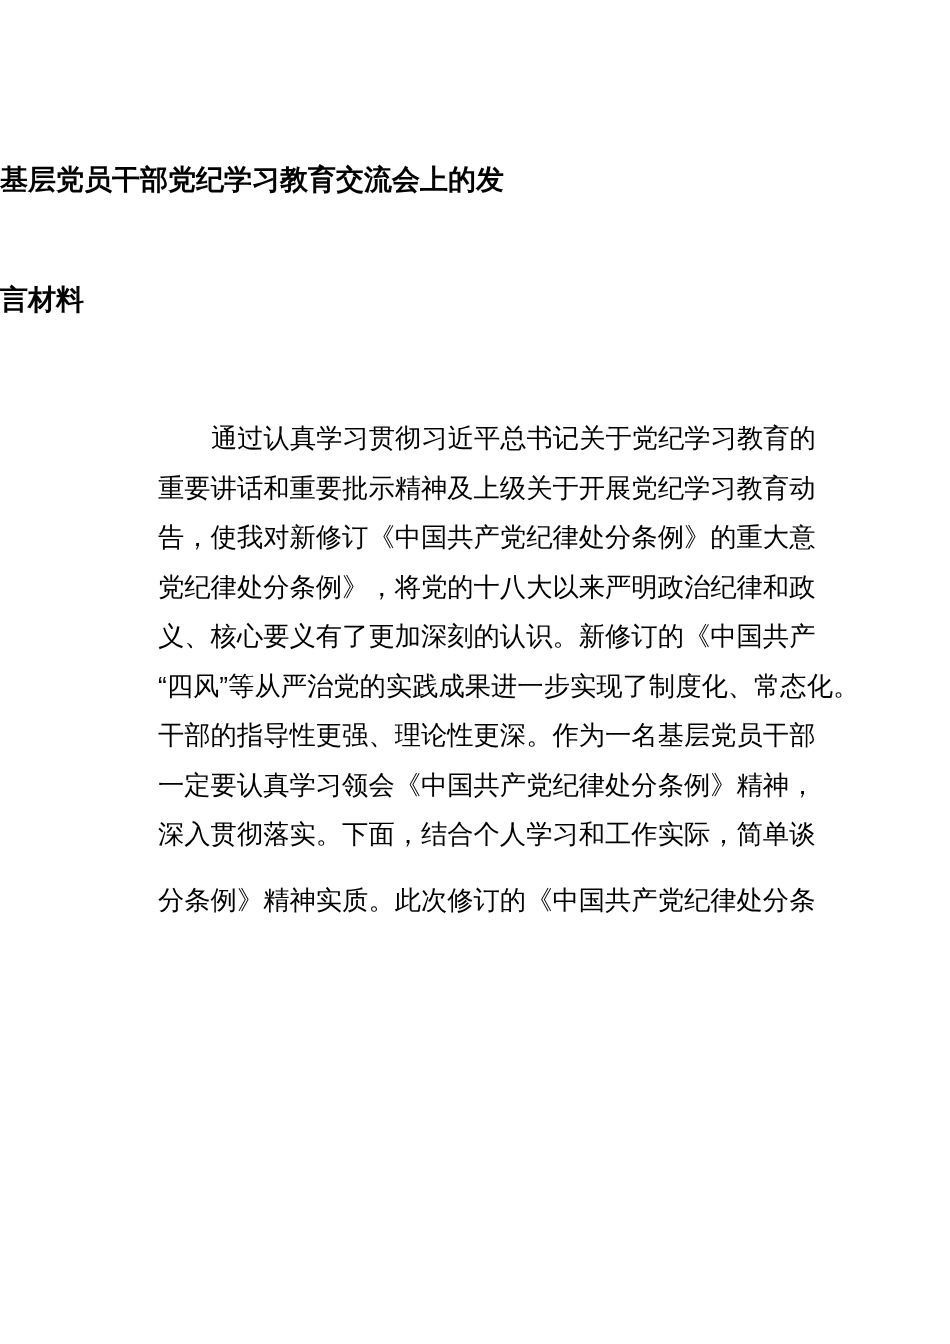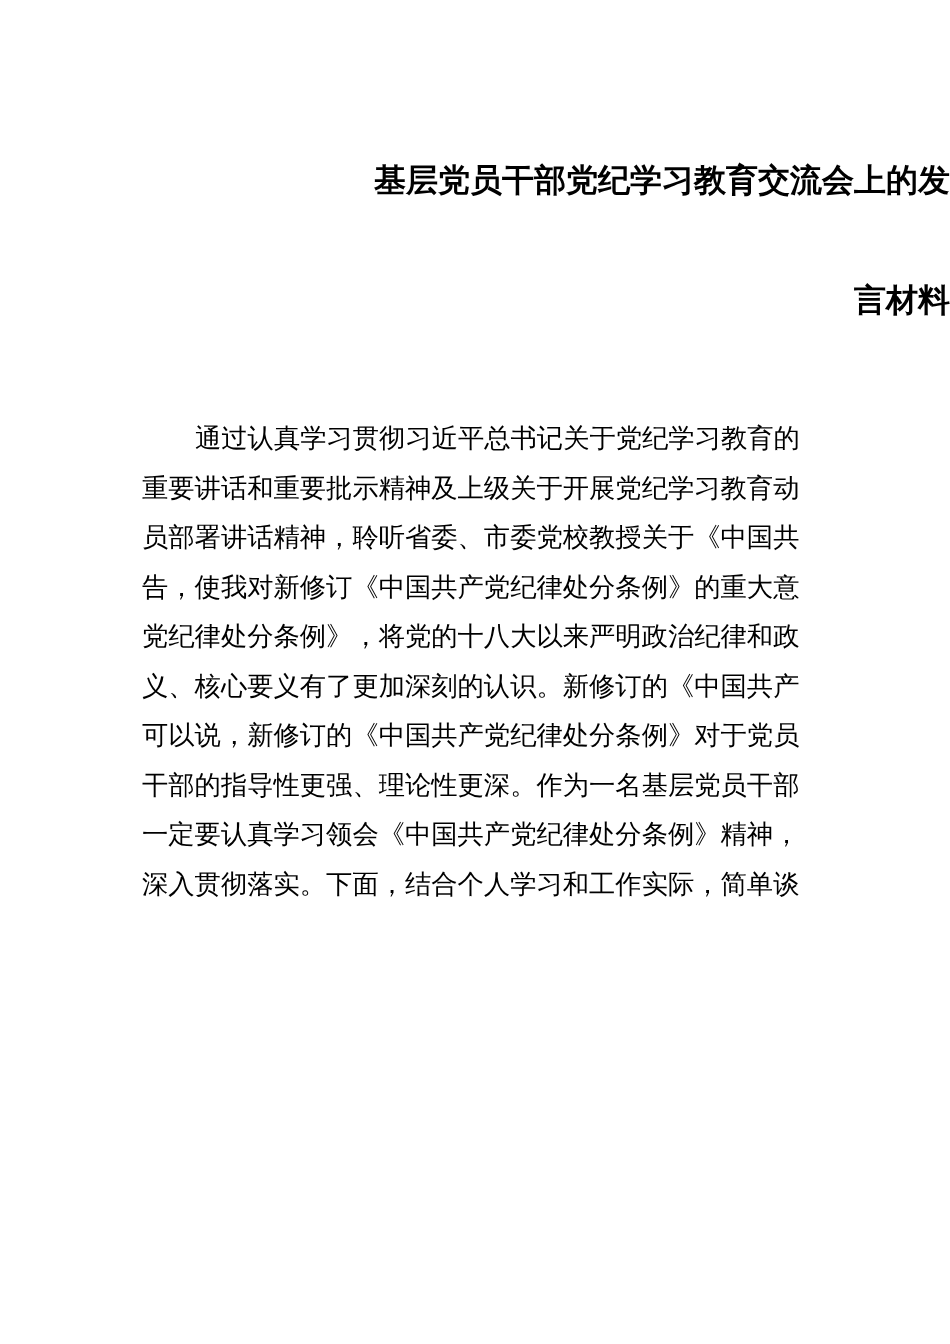--- a/index.html
+++ b/index.html
@@ -13,39 +13,39 @@
     width: 950px;
     height: 1344px;
     background: #ffffff;
     overflow: hidden;
     color: #000000;
     font-family: "Liberation Sans", sans-serif;
   }
   .doc-title {
     margin: 120px 0 0 0;
     padding: 0;
-    text-align: right;
-    font-size: 32px;
+    text-align: left;
+    font-size: 28px;
     font-weight: 900;
     line-height: 120px;
     color: #000000;
     letter-spacing: 0;
   }
   .doc-title .title-line {
     white-space: nowrap;
   }
   .doc-body {
     margin: 54px 0 0 142px;
     width: 658px;
     font-size: 26.3px;
     line-height: 49.5px;
     color: #000000;
   }
   .para {
-    margin: 0;
+    margin: 16px;
     padding: 0;
   }
   .line {
     white-space: nowrap;
     overflow: visible;
   }
   .line.indent {
     padding-left: 53px;
   }
 </style>
@@ -57,28 +57,28 @@
   <h1 class="doc-title">
     <div class="title-line">基层党员干部党纪学习教育交流会上的发</div>
     <div class="title-line">言材料</div>
   </h1>
 
   <div class="doc-body">
 
     <div class="para">
       <div class="line indent">通过认真学习贯彻习近平总书记关于党纪学习教育的</div>
       <div class="line">重要讲话和重要批示精神及上级关于开展党纪学习教育动</div>
-      <div class="line">员部署讲话精神，聆听省委、市委党校教授关于《中国共</div>
       <div class="line">告，使我对新修订《中国共产党纪律处分条例》的重大意</div>
       <div class="line">党纪律处分条例》，将党的十八大以来严明政治纪律和政</div>
       <div class="line">义、核心要义有了更加深刻的认识。新修订的《中国共产</div>
-      <div class="line">可以说，新修订的《中国共产党纪律处分条例》对于党员</div>
+      <div class="line">“四风”等从严治党的实践成果进一步实现了制度化、常态化。</div>
       <div class="line">干部的指导性更强、理论性更深。作为一名基层党员干部</div>
       <div class="line">一定要认真学习领会《中国共产党纪律处分条例》精神，</div>
       <div class="line">深入贯彻落实。下面，结合个人学习和工作实际，简单谈</div>
     </div>
 
     <div class="para">
+      <div class="line">分条例》精神实质。此次修订的《中国共产党纪律处分条</div>
     </div>
 
   </div>
 
 </div>
 
 </body></html>

